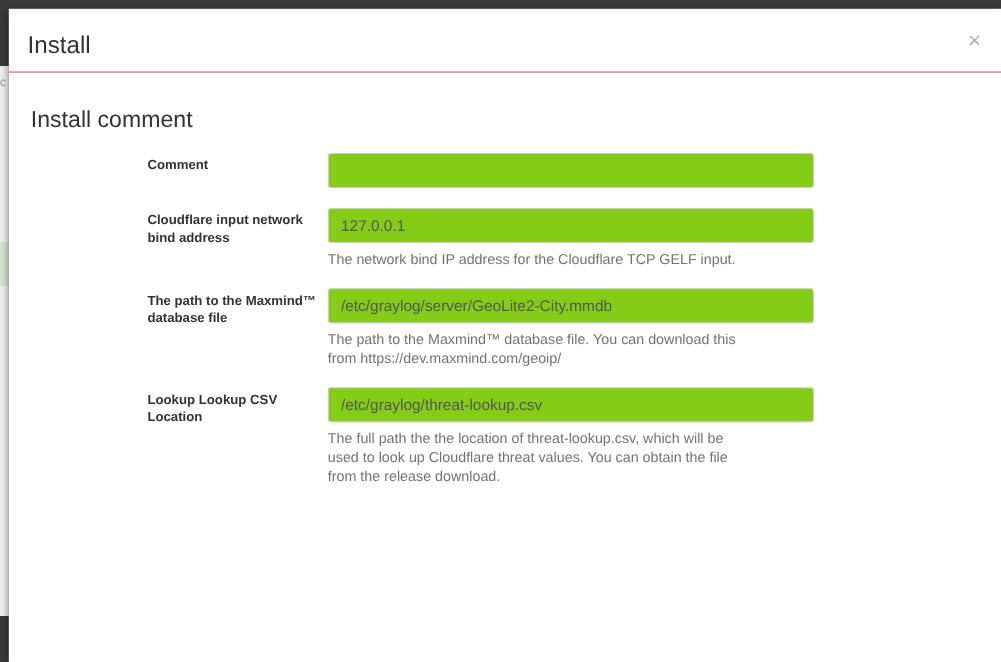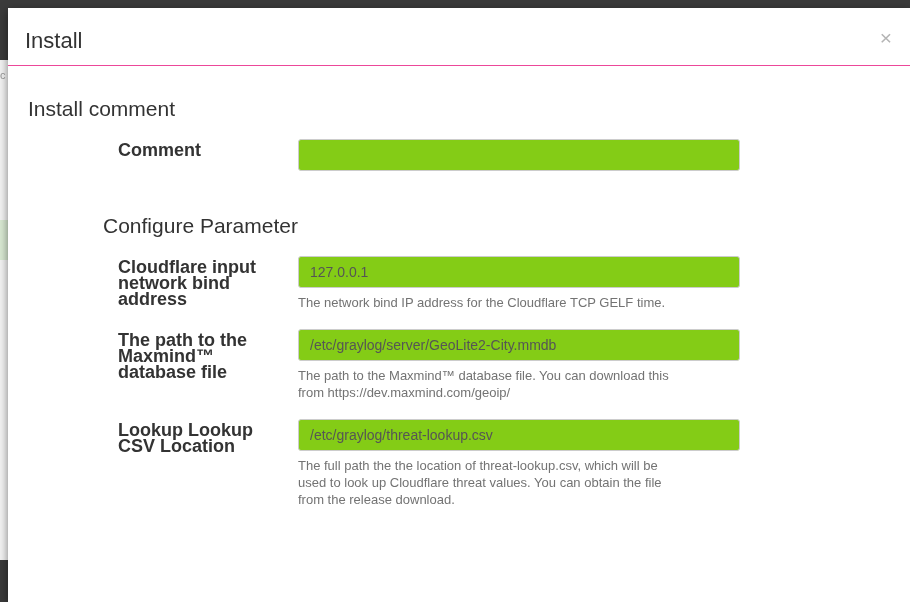--- a/index.html
+++ b/index.html
@@ -100,24 +100,24 @@
   .section-title.first { margin-top: 8px; padding-left: 20px; }
   .section-title.configure { margin-top: 42px; }
 
   .form-row {
     position: relative;
     margin-top: 18px;
     min-height: 28px;
   }
   .form-label {
     position: absolute;
-    left: 110px;
+    left: 126px;
     top: 3px;
     width: 155px;
-    font-size: 18px;
+    font-size: 12px;
     font-weight: bold;
     color: #333;
     line-height: 16px;
   }
   .form-control-wrap {
     margin-left: 290px;
     width: 390px;
   }
   .form-control {
     width: 442px;
@@ -160,27 +160,26 @@
 
     <h3 class="section-title first">Install comment</h3>
 
     <div class="form-row">
       <label class="form-label">Comment</label>
       <div class="form-control-wrap">
         <input class="form-control" type="text" value="" style="">
       </div>
     </div>
 
-    <h3 class="section-title configure">Configure Parameter</h3>
 
     <div class="form-row">
       <label class="form-label">Cloudflare input network bind address</label>
       <div class="form-control-wrap">
         <input class="form-control" type="text" value="127.0.0.1" style="">
-        <p class="help-block">The network bind IP address for the Cloudflare TCP GELF time.</p>
+        <p class="help-block">The network bind IP address for the Cloudflare TCP GELF input.</p>
       </div>
     </div>
 
 
     <div class="form-row">
       <label class="form-label">The path to the Maxmind™ database file</label>
       <div class="form-control-wrap">
         <input class="form-control" type="text" value="/etc/graylog/server/GeoLite2-City.mmdb" style="">
         <p class="help-block">The path to the Maxmind™ database file. You can download this from https://dev.maxmind.com/geoip/</p>
       </div>

